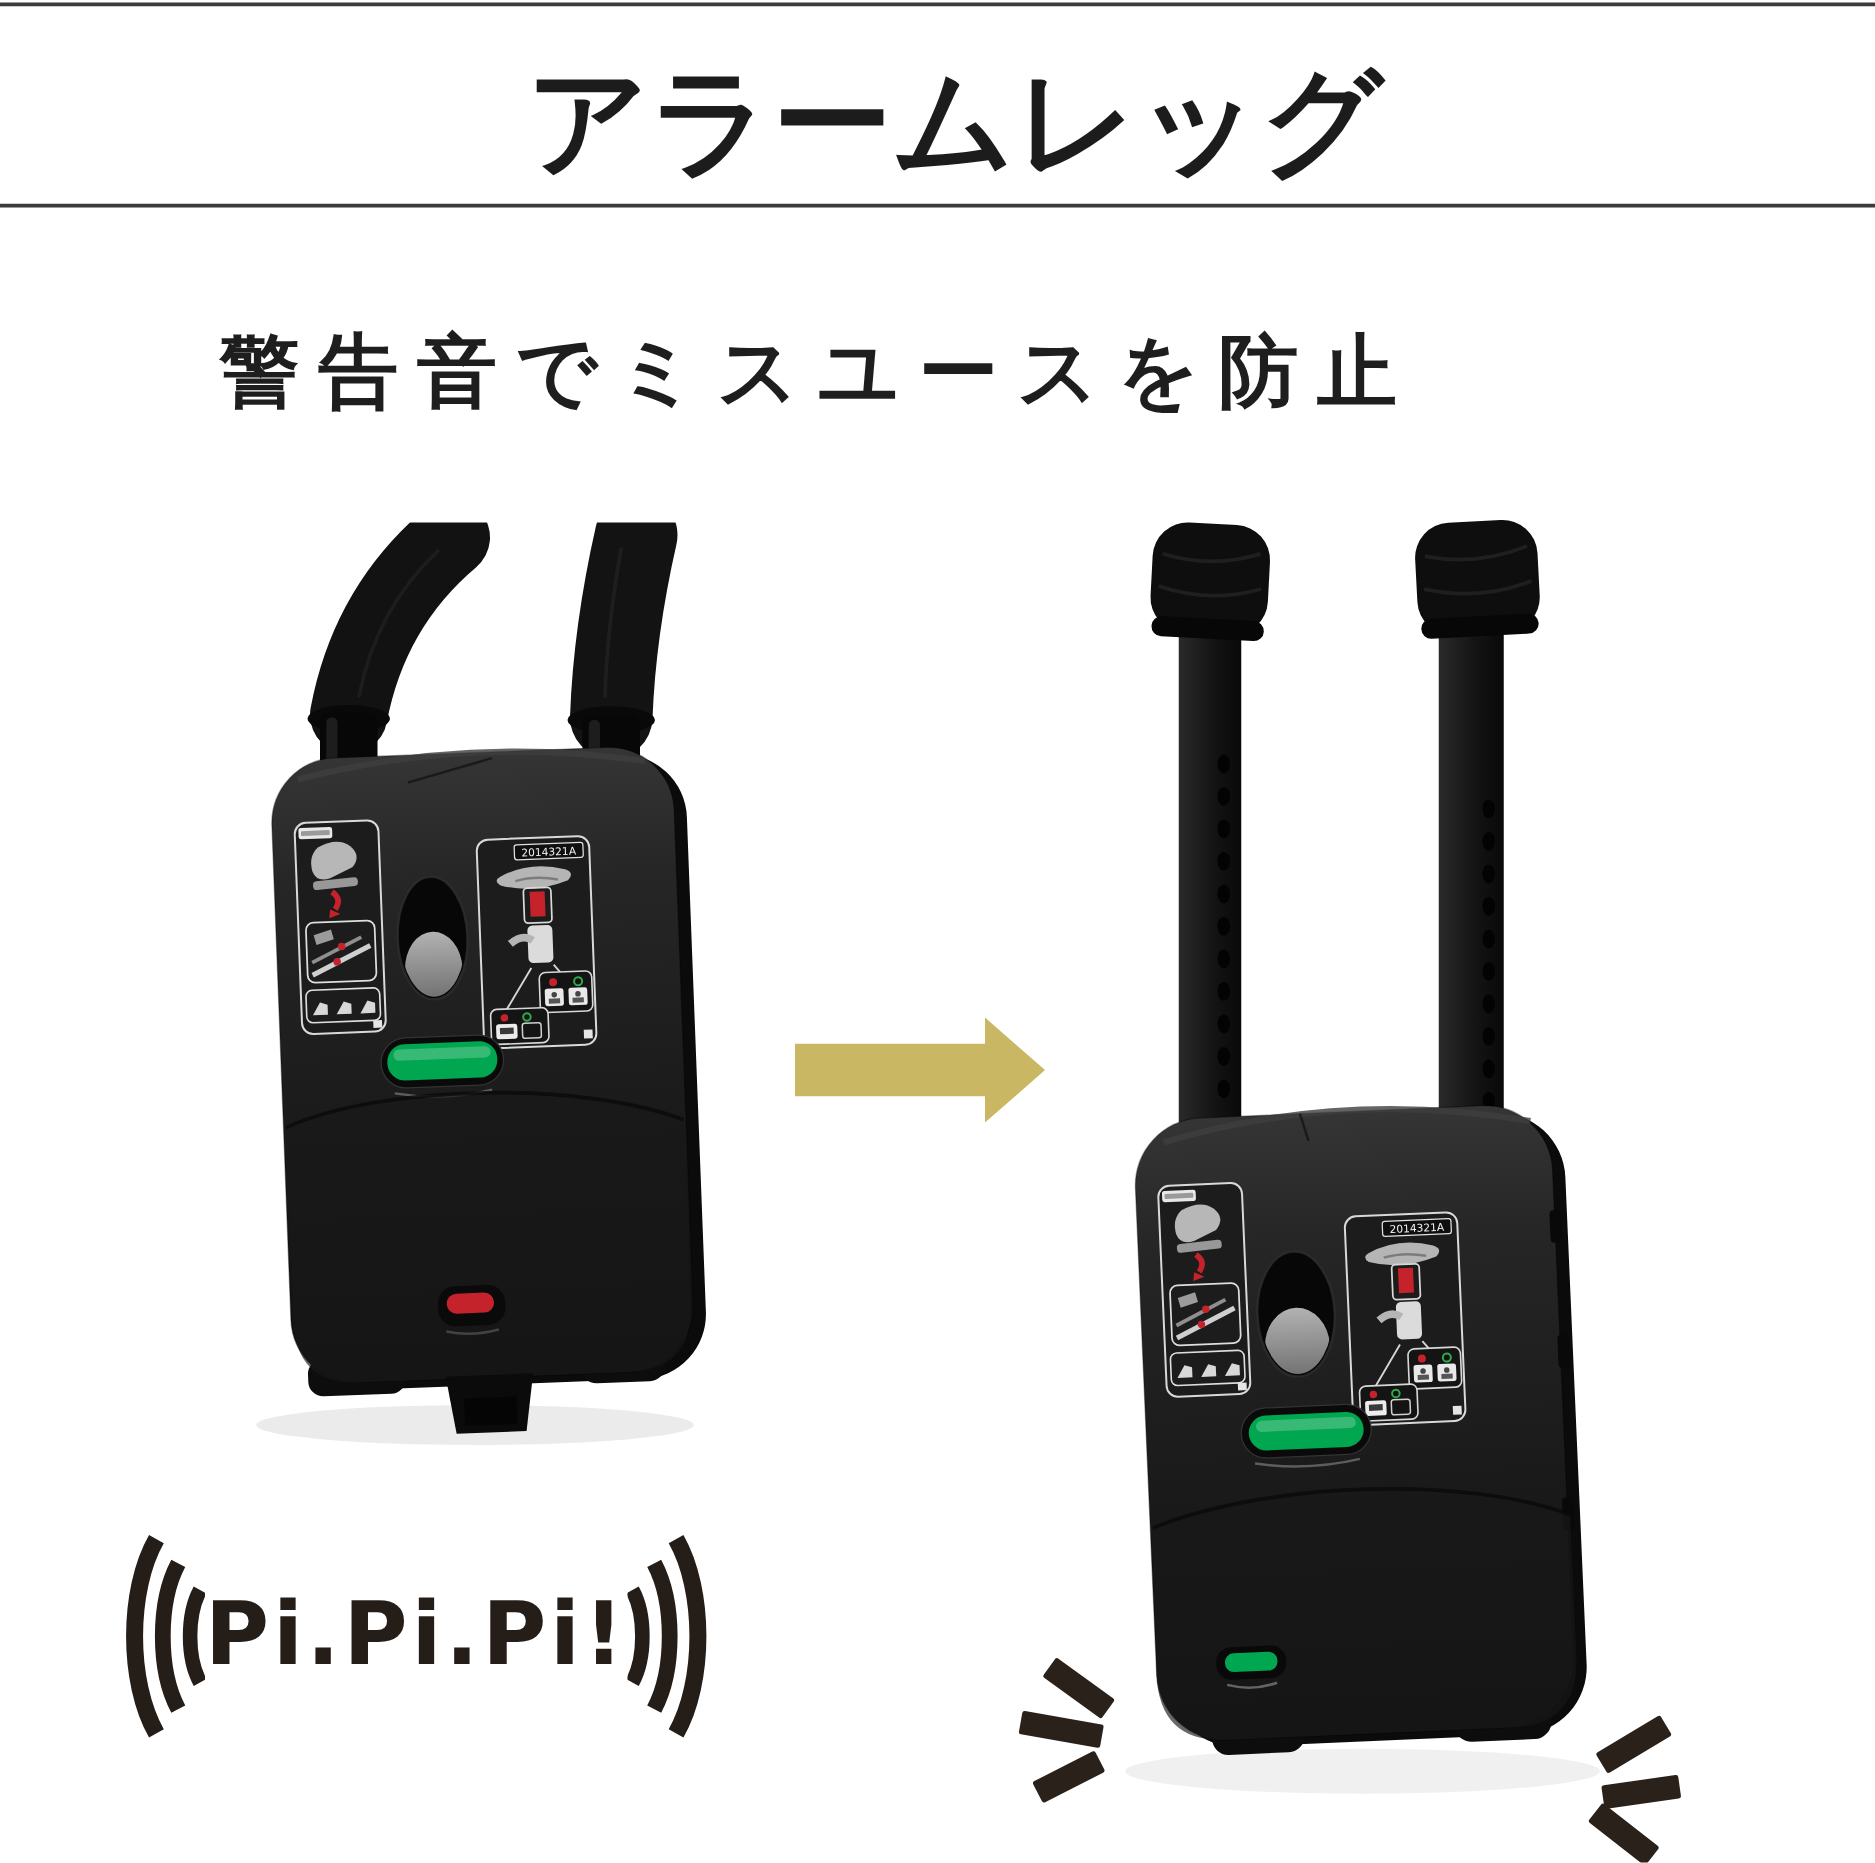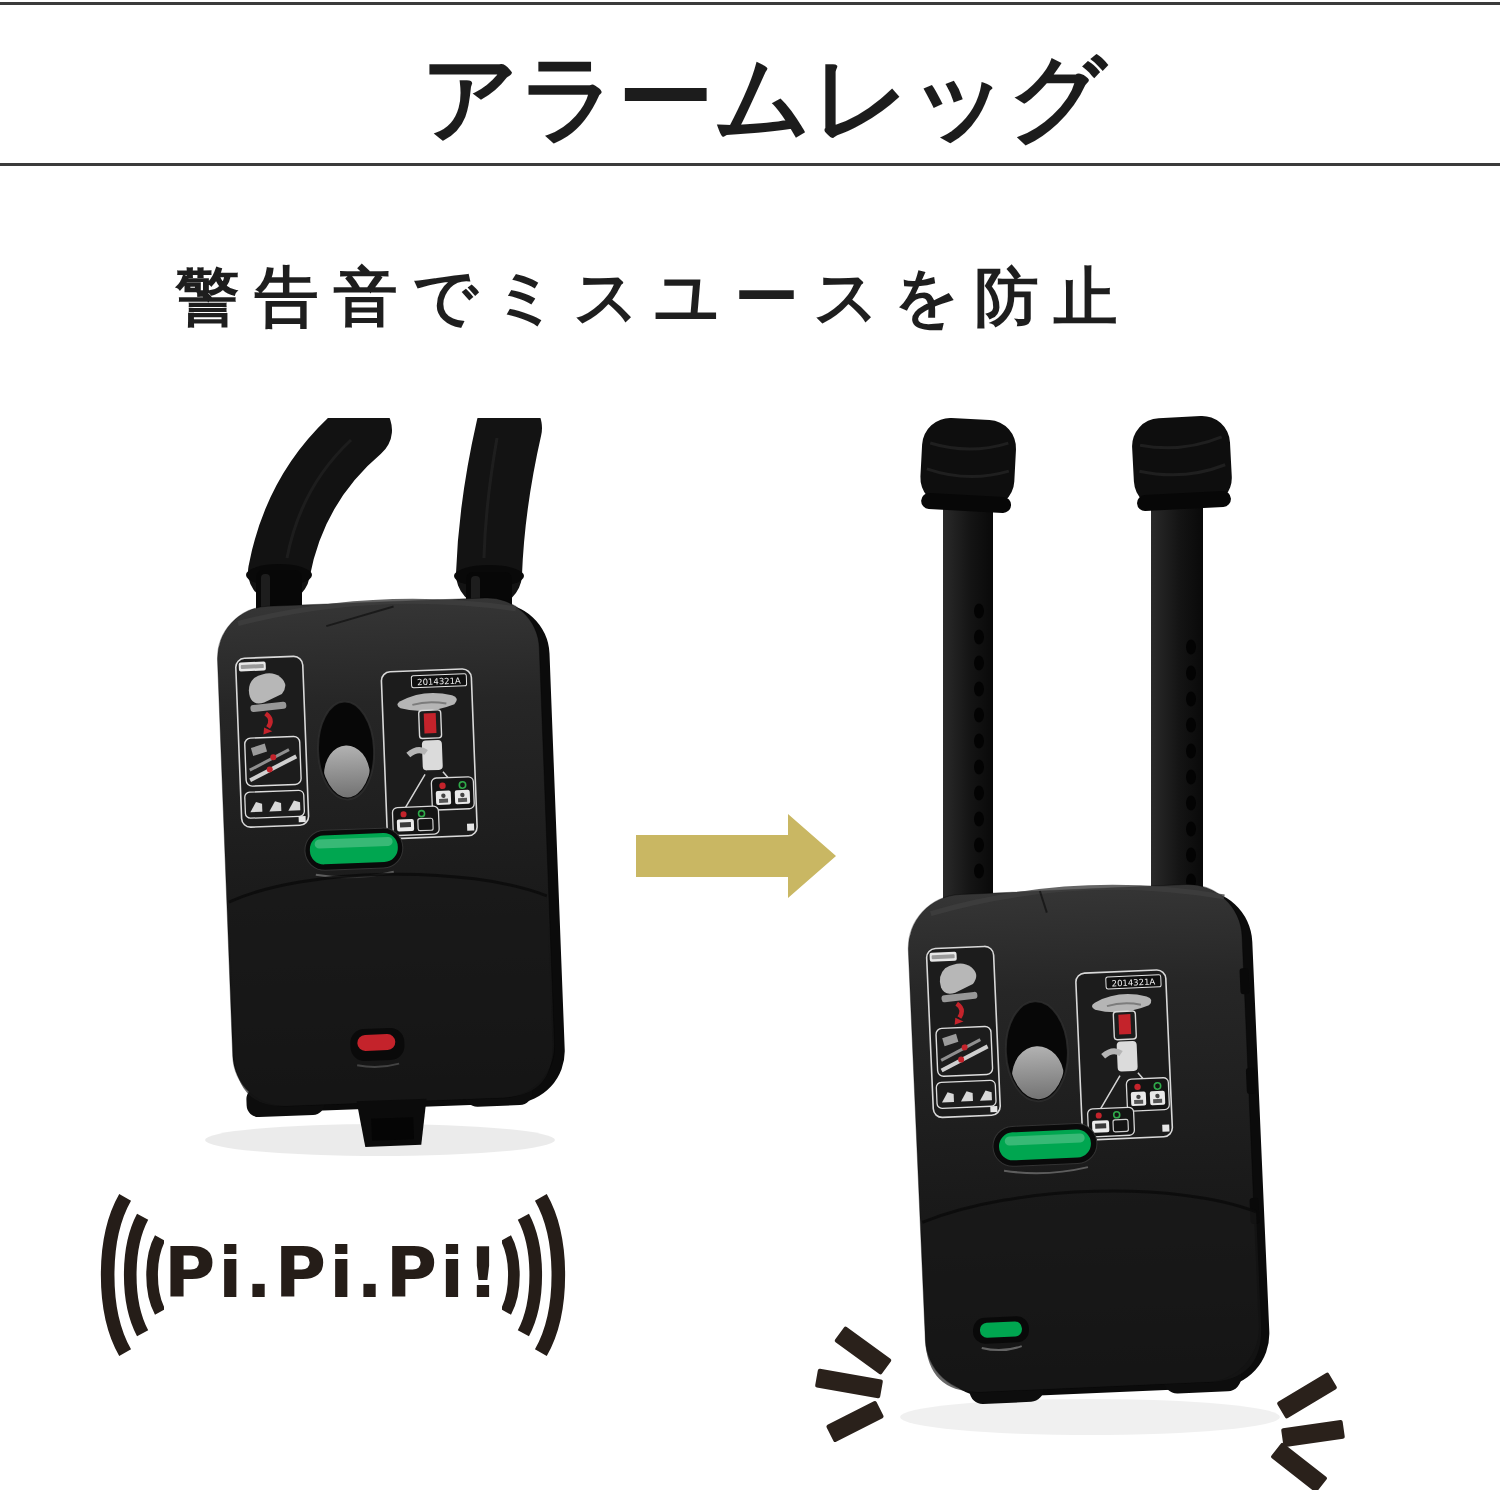--- a/index.html
+++ b/index.html
@@ -11,22 +11,22 @@
   .rule{left:0;width:1500px;height:3px;background:#3b3b3b;}
   .title{
     left:0;top:36px;width:1500px;margin:14px;text-align:center;
     font-size:96px;font-weight:700;color:#1c1c1c;letter-spacing:0;line-height:1;
   }
   .subtitle{
     left:0;top:256px;width:1308px;margin:0;text-align:center;
     font-size:64px;font-weight:700;color:#1e1e1e;letter-spacing:15px;line-height:1.3;
   }
   .alarm{
-    left:96px;top:1191px;width:474px;height:168px;
-    display:flex;justify-content:center;align-items:center;
+    left:96px;top:1225px;width:474px;height:168px;
+    display:flex;justify-content:flex-end;align-items:center;
   }
   .alarm-text{
     font-family:"DejaVu Sans", sans-serif;font-weight:700;
     font-size:70px;letter-spacing:3px;color:#251d18;white-space:nowrap;
     transform:translateY(-2px);
   }
   .dash{position:absolute;background:#2a211b;border-radius:2px;}
   svg text{font-family:"DejaVu Sans", sans-serif;}
 </style>
 </head>

